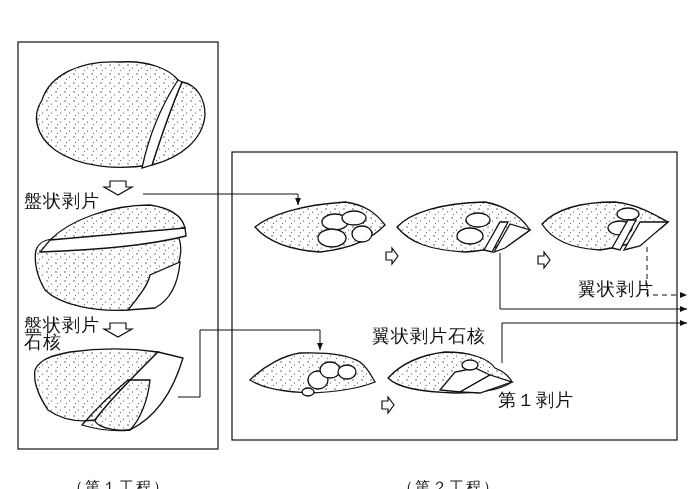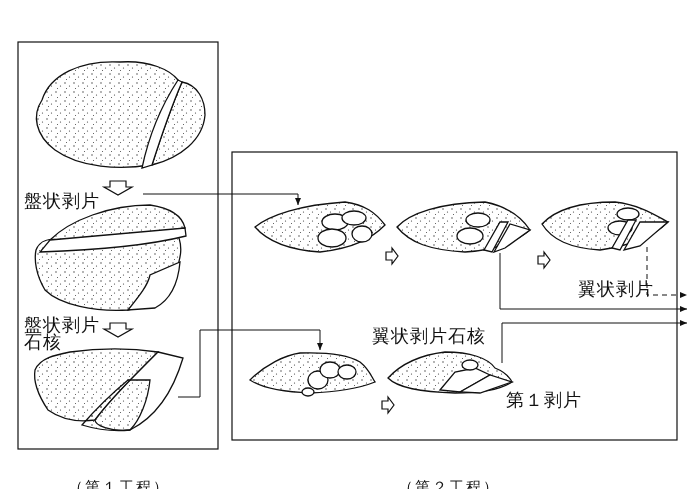--- a/index.html
+++ b/index.html
@@ -102,16 +102,16 @@
   </g>
 
 </svg>
 
 <div class="lbl" style="left:24px; top:193px;">盤状剥片</div>
 <div class="lbl" style="left:24px; top:317px;">盤状剥片</div>
 <div class="lbl" style="left:24px; top:334px;">石核</div>
 
 <div class="lbl" style="left:578px; top:252px;margin-top:29px;">翼状剥片</div>
 <div class="lbl" style="left:372px; top:328px;">翼状剥片石核</div>
-<div class="lbl" style="left:498px; top:392px;margin-left:8px;">第１剥片</div>
+<div class="lbl" style="left:498px; top:392px;">第１剥片</div>
 
 <div class="cap" style="left:68px; top:454px;">（第１工程）</div>
 <div class="cap" style="left:398px; top:454px;">（第２工程）</div>
 
 </body></html>

